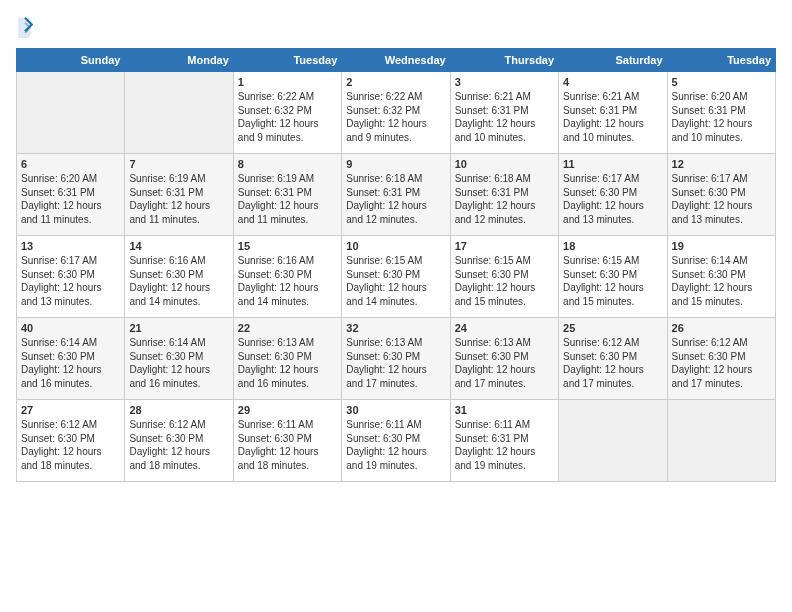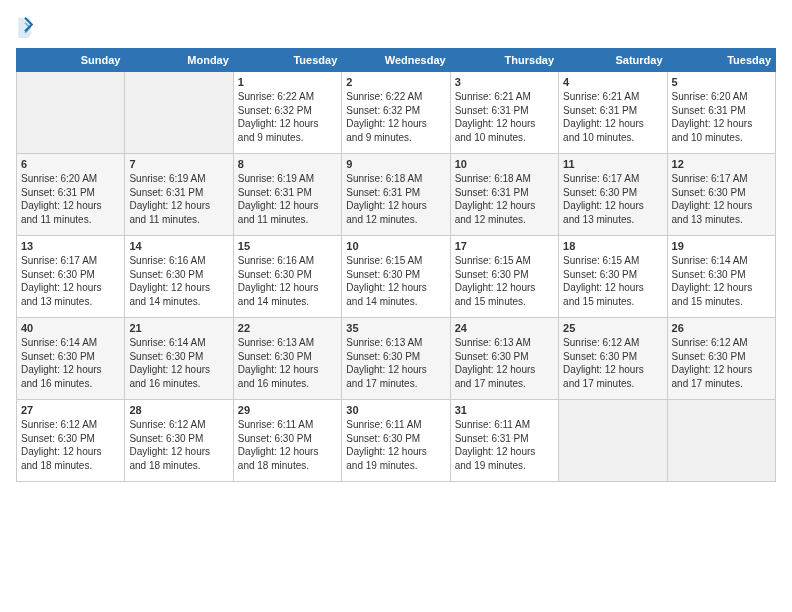--- a/index.html
+++ b/index.html
@@ -215,21 +215,21 @@
         </td>
         <td>
           <div class="day-number">21</div>
           <div class="cell-content">Sunrise: 6:14 AM<br>Sunset: 6:30 PM<br>Daylight: 12 hours and 16 minutes.</div>
         </td>
         <td>
           <div class="day-number">22</div>
           <div class="cell-content">Sunrise: 6:13 AM<br>Sunset: 6:30 PM<br>Daylight: 12 hours and 16 minutes.</div>
         </td>
         <td>
-          <div class="day-number">35</div>
+          <div class="day-number">32</div>
           <div class="cell-content">Sunrise: 6:13 AM<br>Sunset: 6:30 PM<br>Daylight: 12 hours and 17 minutes.</div>
         </td>
         <td>
           <div class="day-number">24</div>
           <div class="cell-content">Sunrise: 6:13 AM<br>Sunset: 6:30 PM<br>Daylight: 12 hours and 17 minutes.</div>
         </td>
         <td>
           <div class="day-number">25</div>
           <div class="cell-content">Sunrise: 6:12 AM<br>Sunset: 6:30 PM<br>Daylight: 12 hours and 17 minutes.</div>
         </td>

